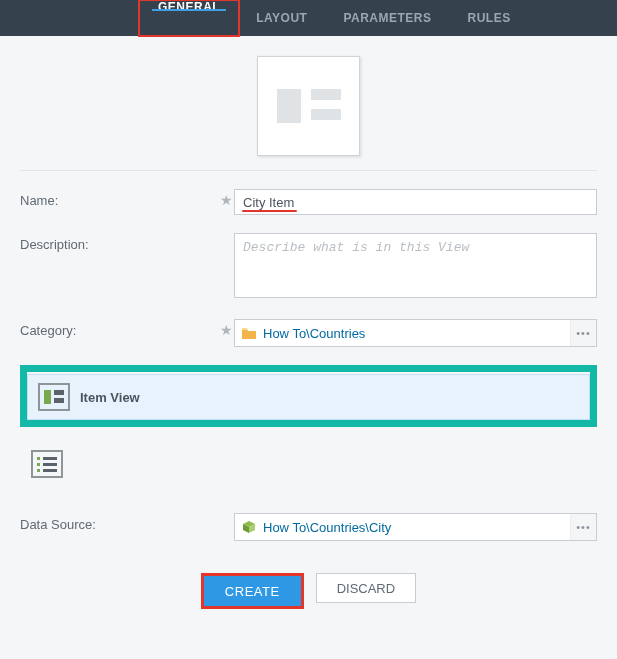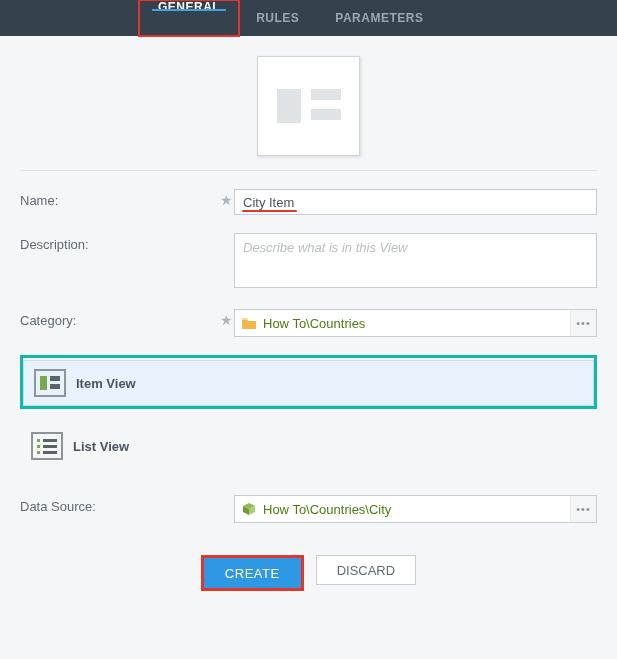--- a/index.html
+++ b/index.html
@@ -19,32 +19,32 @@
   .tb1 { width:30px; } .tb2 { width:30px; }
   .divider { height:1px; background:#e1e4e7; margin:0 20px 18px; }
   .form { padding:0 20px; }
   .row { display:flex; align-items:flex-start; margin-bottom:18px;gap:44px; }
   .label-col { width:170px; padding-top:4px; color:#5f6a74; font-size:13px; position: relative; }
   .field-col { flex:1; position:relative; }
   .req { color:#b0b6bc; font-size:14px; position:absolute; left:-14px; top:3px; }
   .input-wrap, .textarea-wrap, .picker-wrap { position:relative;border-radius:9px; }
   .text-input { width:100%; height:26px; border:1px solid #c7cdd2; padding:0 8px; font-family:inherit; font-size:13px; outline:none; color:#4a545e; }
   .name-underline { position:absolute; left:8px; bottom:3px; width:55px; height:2px; background:#e2352c; border-radius:1px; pointer-events:none; }
-  textarea { width:100%; height:55px; border:1px solid #c7cdd2; padding:6px 8px; font-family:Liberation Sans, sans-serif; font-size:13px; font-style:italic; color:#4a545e; outline:none; resize:none; }
+  textarea { width:100%; height:65px; border:1px solid #c7cdd2; padding:6px 8px; font-family:Liberation Mono, monospace; font-size:13px; font-style:italic; color:#4a545e; outline:none; resize:none; }
   textarea::placeholder { color:#b9bfc4; font-style:italic; }
   .picker { width:100%; height:28px; border:1px solid #c7cdd2; background:#fff; display:flex; align-items:center; padding:0 30px 0 6px; cursor:pointer; }
   .folder-icon, .so-icon { width:16px; height:14px; margin-right:6px; display:inline-block; }
   .folder-icon svg, .so-icon svg { width:16px; height:14px; }
-  .picker-text { color:#4d7c0f; font-size:13px; }
+  .picker-text { color:#0369a1; font-size:13px; }
   .ellipsis-btn { position:absolute; right:1px; top:1px; bottom:1px; width:26px; background:#f3f5f6; border-left:1px solid #eceff1; display:flex; align-items:center; justify-content:center; color:#8a939b; cursor:pointer; font-size:11px; letter-spacing:1px; }
   
   .vt-wrap { flex:1; }
   .vt-option { display:flex; align-items:center; padding:8px 10px; border:1px solid transparent; cursor:pointer; margin-top:2px; }
   .vt-option.selected { background:#e7f2fc; border:1px solid #c3dff5; }
-  .vt-highlight { border:3px solid #14b8a6; padding:0; }
+  .vt-highlight { border:7px solid #14b8a6; padding:0; }
   .vt-highlight .vt-option { border:1px solid #c3dff5; }
   .vt-icon { width:32px; height:28px; border:2px solid #8e9599; margin-right:10px; display:flex; align-items:center; justify-content:center; flex-shrink:0; }
   .vt-text .t1 { font-weight:600; font-size:13px; color:#4a545e; }
   .vt-text .t2 { font-size:12px; color:#6d7880; }
   .item-icon-inner { display:flex; gap:3px; }
   .iv-l { width:7px; height:14px; background:#7aa84f; }
   .iv-r { display:flex; flex-direction:column; gap:3px; }
   .iv-b { width:10px; height:5px; background:#5a636a; }
   .list-icon-inner { display:flex; flex-direction:column; gap:3px; }
   .lv-row { display:flex; align-items:center; gap:3px; }
@@ -61,22 +61,23 @@
   .field-col .req-anchor { position:relative; }
 </style>
 </head>
 <body>
 
 <div class="top-bar">
   <div class="rel">
     <div class="tab active">GENERAL</div>
     <div class="hl-general" style="top:-1px;left:-2px;right:-2px;bottom:-1px;"></div>
   </div>
+  <div class="tab">LAYOUT</div>
+  <div class="tab">PARAMETERS</div>
   <div class="tab">RULES</div>
-  <div class="tab">PARAMETERS</div>
 </div>
 
 <div class="thumb-wrap">
   <div class="thumb">
     <div class="thumb-inner">
       <div class="thumb-left"></div>
       <div class="thumb-right">
         <div class="thumb-bar tb1"></div>
         <div class="thumb-bar tb2"></div>
       </div>
@@ -160,21 +161,20 @@
                 <div class="lv-dot"></div>
                 <div class="lv-bar"></div>
               </div>
             <div class="lv-row">
                 <div class="lv-dot"></div>
                 <div class="lv-bar"></div>
               </div>
           </div>
         </div>
         <div class="vt-text">
-          <div class="t1">List View</div>
         </div>
       </div>
     </div>
   </div>
 
   <div class="row">
     <div class="label-col">Data Source:</div>
     <div class="field-col">
       <div class="picker-wrap">
         <div class="picker">

